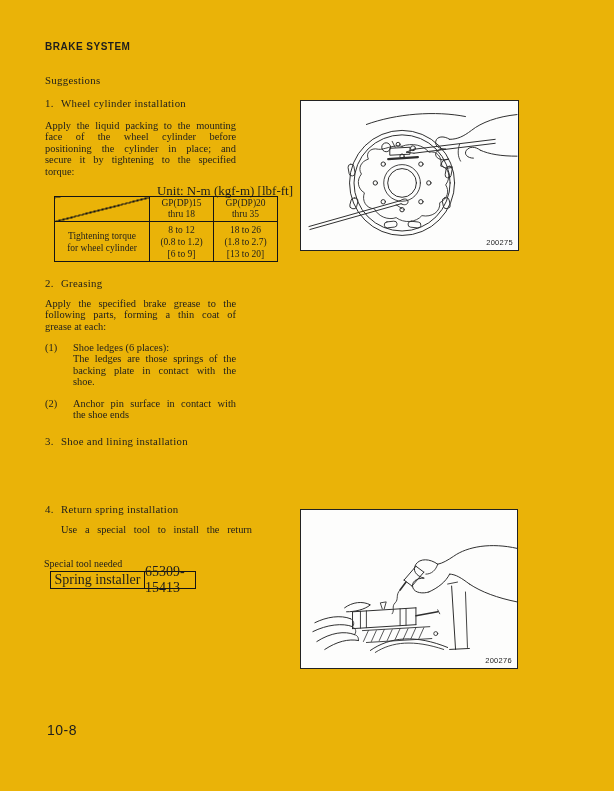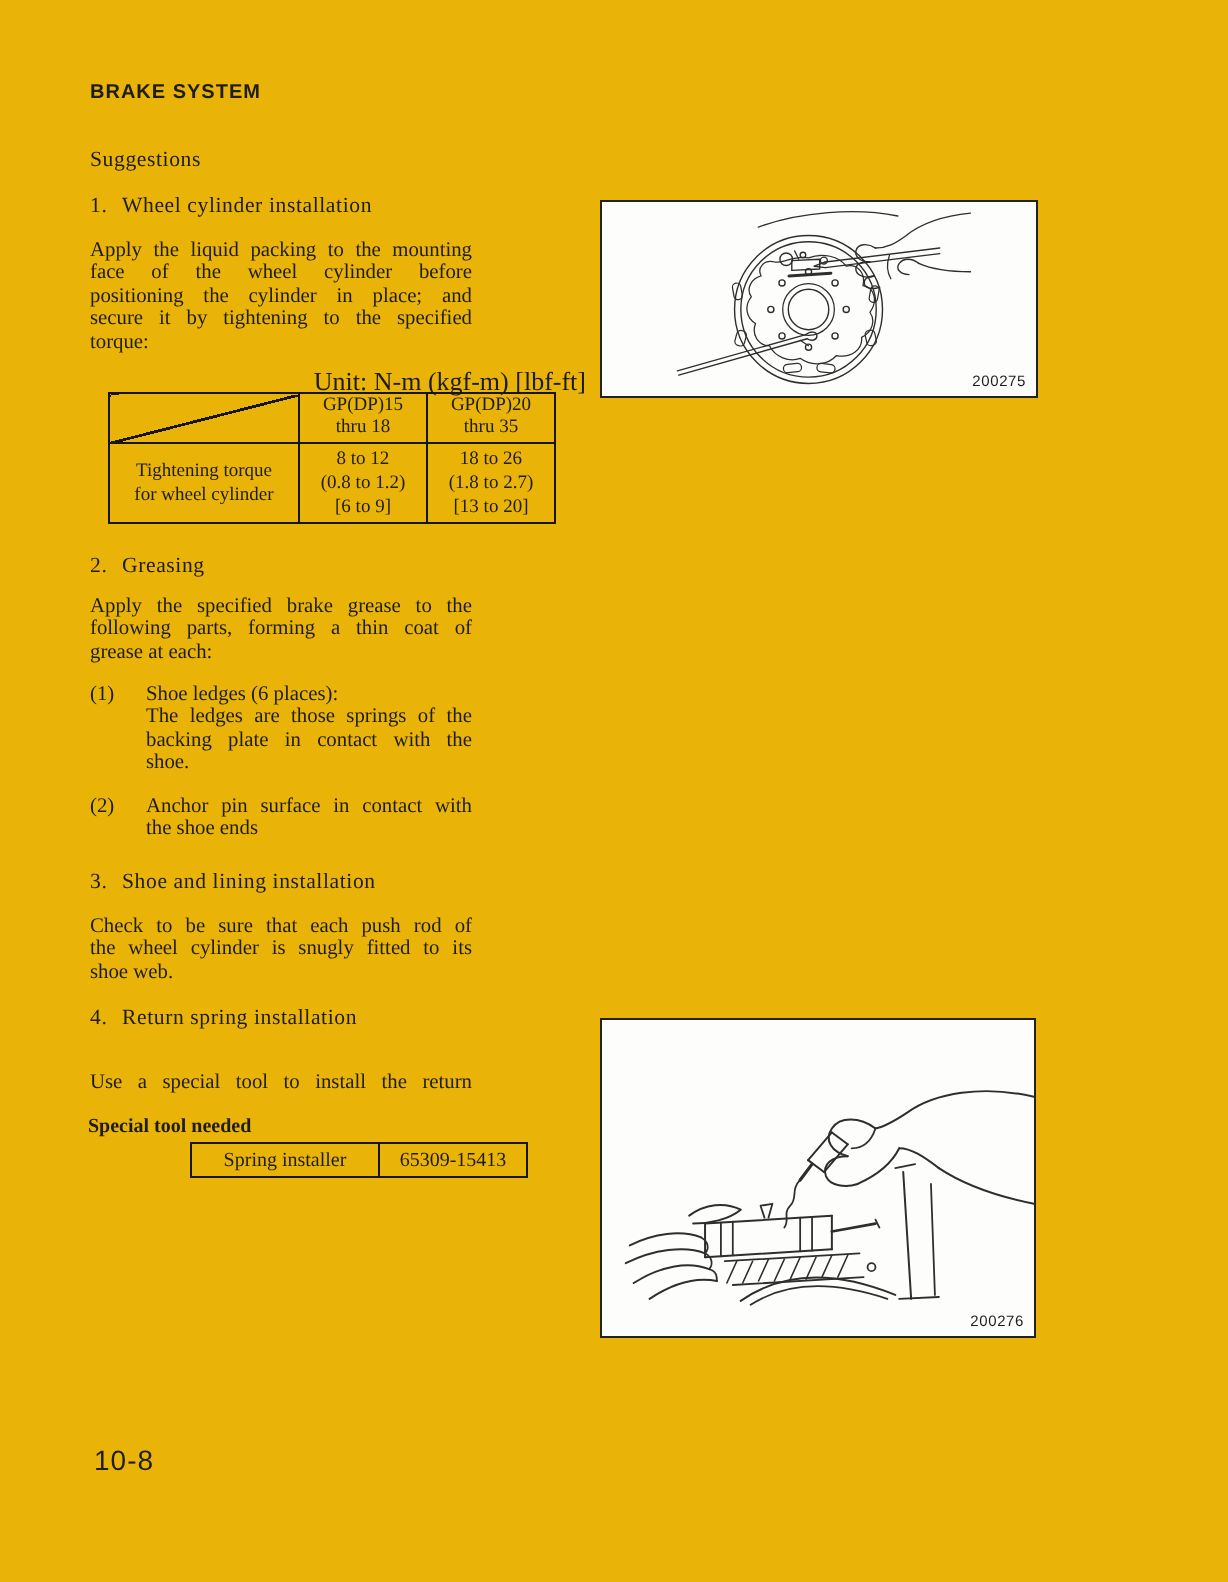--- a/index.html
+++ b/index.html
@@ -40,33 +40,32 @@
   .cline{text-align:center;line-height:10.6px;}
   tr.drow .cline{line-height:12px;}
   td.diag{
     background-image:linear-gradient(to bottom right,
       transparent calc(50% - 0.7px),
       #151515 calc(50% - 0.7px),
       #151515 calc(50% + 0.7px),
       transparent calc(50% + 0.7px));
   }
   
-  .tool-label{left:44px;top:558px;font-size:10px;font-weight:bold;}
+  .tool-label{left:44px;top:558px;font-size:10px;}
   .tool-table{
-    left:50px;top:571px;width:169px;height:18px;
+    left:50px;top:571px;width:146px;height:18px;
     display:flex;border:1.5px solid #151515;box-sizing:border-box;
-    font-size:10px;
-    margin-left:45px;
+    font-size:14px;
   }
   .tool-table .cell{display:flex;align-items:center;justify-content:center;}
   .tool-table .cell.name{width:94px;border-right:1px solid #151515;box-sizing:border-box;}
   .tool-table .cell.part{flex:1;}
   
   .figure{border:1.5px solid #222;background:#fdfdfc;box-sizing:border-box;}
-  .figure-1{left:300px;top:100px;width:219px;height:99px;}
+  .figure-1{left:300px;top:100px;width:219px;height:151px;}
   .figure-2{left:300px;top:509px;width:218px;height:160px;}
   .fig-caption{
     position:absolute;right:5px;bottom:3px;
     font-family:"Liberation Sans", sans-serif;font-size:7.5px;letter-spacing:0.3px;
   }
   .figure svg{position:absolute;left:0;top:0;width:100%;height:100%;}
   
   .page-number{
     left:47px;top:722px;
     font-family:"Liberation Sans", sans-serif;font-size:14px;letter-spacing:0.5px;
@@ -155,31 +154,26 @@
     <span class="lines">
         <div class="jline">Anchor pin surface in contact with</div>
         <div class="jline nojust">the shoe ends</div>
       </span>
   </div>
 
   <div class="abs sec-heading" style="top:435px;">
     <span class="num">3.</span>
     <span class="title">Shoe and lining installation</span>
   </div>
-  <div class="abs body-col" style="top:458px;">
-      <div class="jline">Check to be sure that each push rod of</div>
-      <div class="jline">the wheel cylinder is snugly fitted to its</div>
-      <div class="jline nojust">shoe web.</div>
-    </div>
 
   <div class="abs sec-heading" style="top:503px;">
     <span class="num">4.</span>
     <span class="title">Return spring installation</span>
   </div>
-  <div class="abs body-col" style="top:536px;">
+  <div class="abs body-col" style="top:524px;margin-left:16px;">
       <div class="jline">Use a special tool to install the return</div>
     </div>
 
   <div class="abs tool-label">Special tool needed</div>
   <div class="abs tool-table">
     <div class="cell name">Spring installer</div>
     <div class="cell part">65309-15413</div>
   </div>
 
   <div class="abs figure figure-1">

